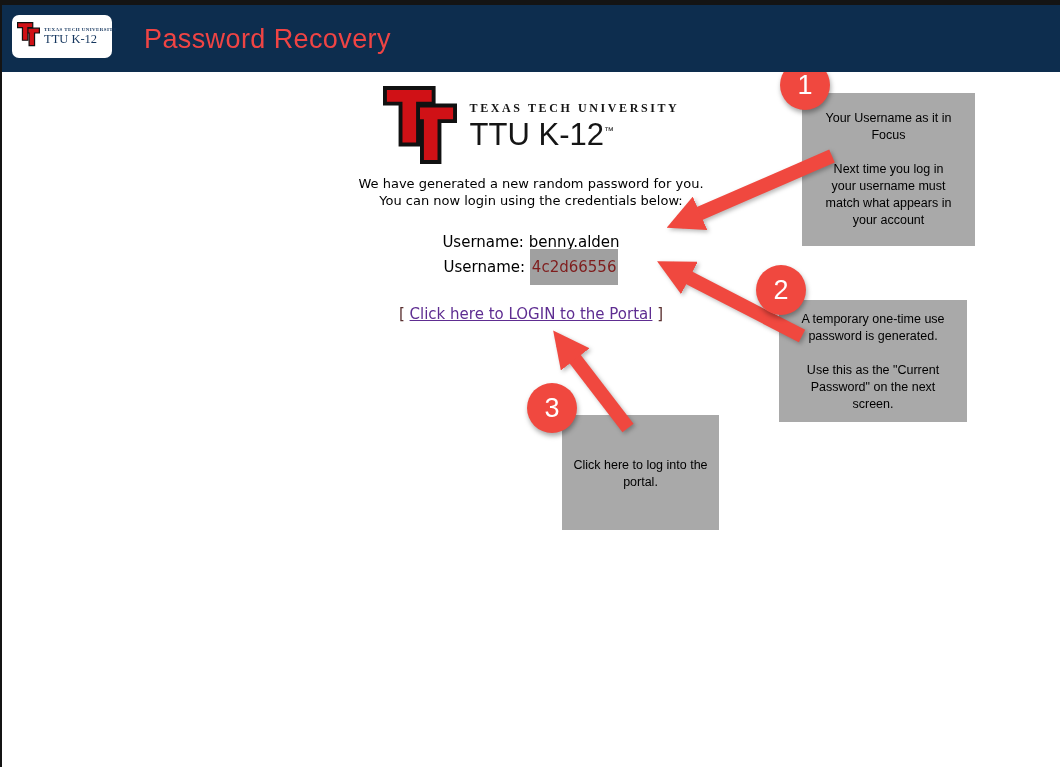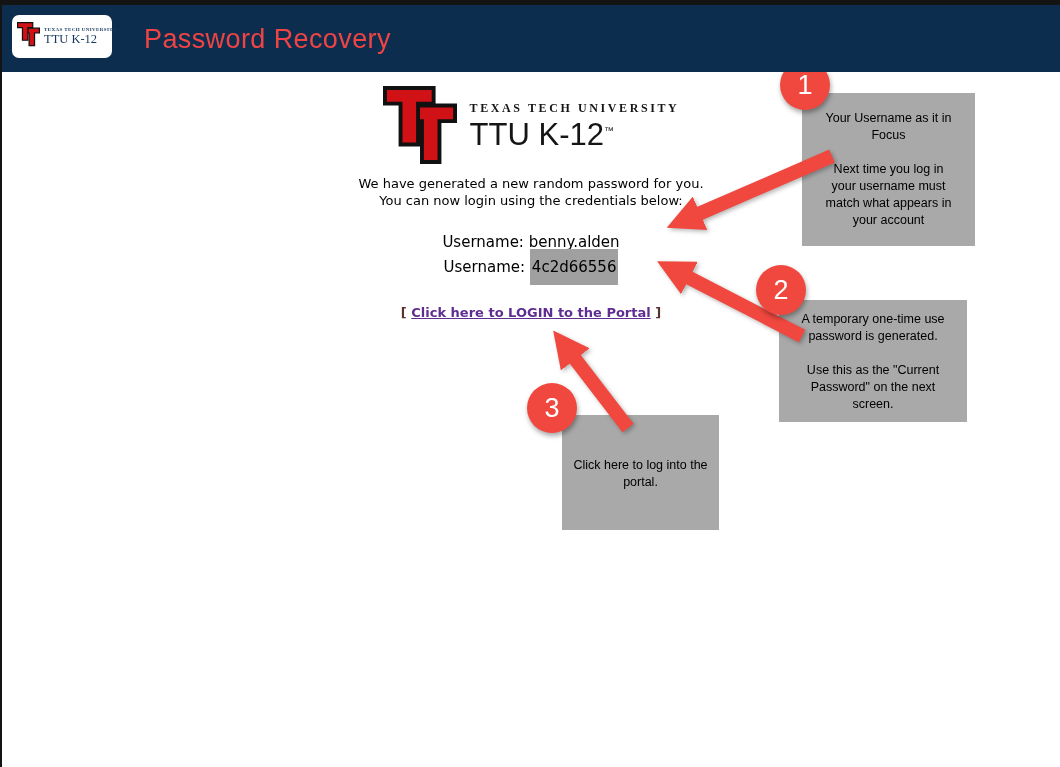--- a/index.html
+++ b/index.html
@@ -24,22 +24,22 @@
   }
   .main{position:absolute;top:72px;left:0;right:0;text-align:center;color:#000;}
   .brand-row{display:flex;justify-content:center;align-items:flex-start;gap:13px;margin-top:14px;}
   .brand-text{text-align:left;padding-top:15px;}
   .brand-univ{font-family:"Liberation Serif",serif;font-size:12px;font-weight:bold;
     letter-spacing:2.6px;color:#151515;white-space:nowrap;}
   .brand-name{font-family:Liberation Sans, sans-serif;font-size:31px;color:#151515;margin-top:1px;}
   .brand-name sup{font-size:10px;}
   .intro{margin-top:5px;font-family:"DejaVu Sans",sans-serif;font-size:13px;line-height:17px;}
   .creds{margin-top:21px;font-family:"DejaVu Sans",sans-serif;font-size:15px;line-height:25px;}
-  .pw-value{background:#a0a0a0;color:#000000;padding:9px 2px;}
-  .portal-line{margin-top:25px;font-family:"DejaVu Sans",sans-serif;font-size:13px;color:#5a3030;font-weight:bold;}
+  .pw-value{background:#a0a0a0;color:#7f1d1d;padding:9px 2px;}
+  .portal-line{margin-top:25px;font-family:"DejaVu Sans",sans-serif;font-size:15px;color:#5a3030;}
   .portal-line a{color:#5e2d91;text-decoration:underline;cursor:pointer;}
   .callout-box{
     position:absolute;background:#a9a9a9;color:#000;font-size:12.5px;line-height:17px;
     text-align:center;white-space:pre-line;box-sizing:border-box;z-index:1;
   }
   .box1{left:800px;top:93px;width:173px;height:153px;padding:17px 20px 0;}
   .box2{left:777px;top:300px;width:188px;height:122px;padding:11px 10px 16px;}
   .box3{left:560px;top:415px;width:157px;height:115px;padding:42px 8px 0;}
   .arrow-layer{position:absolute;left:0;top:0;z-index:3;pointer-events:none;}
   .arrow-layer line{filter:drop-shadow(2px 2px 2px rgba(0,0,0,.28));}

